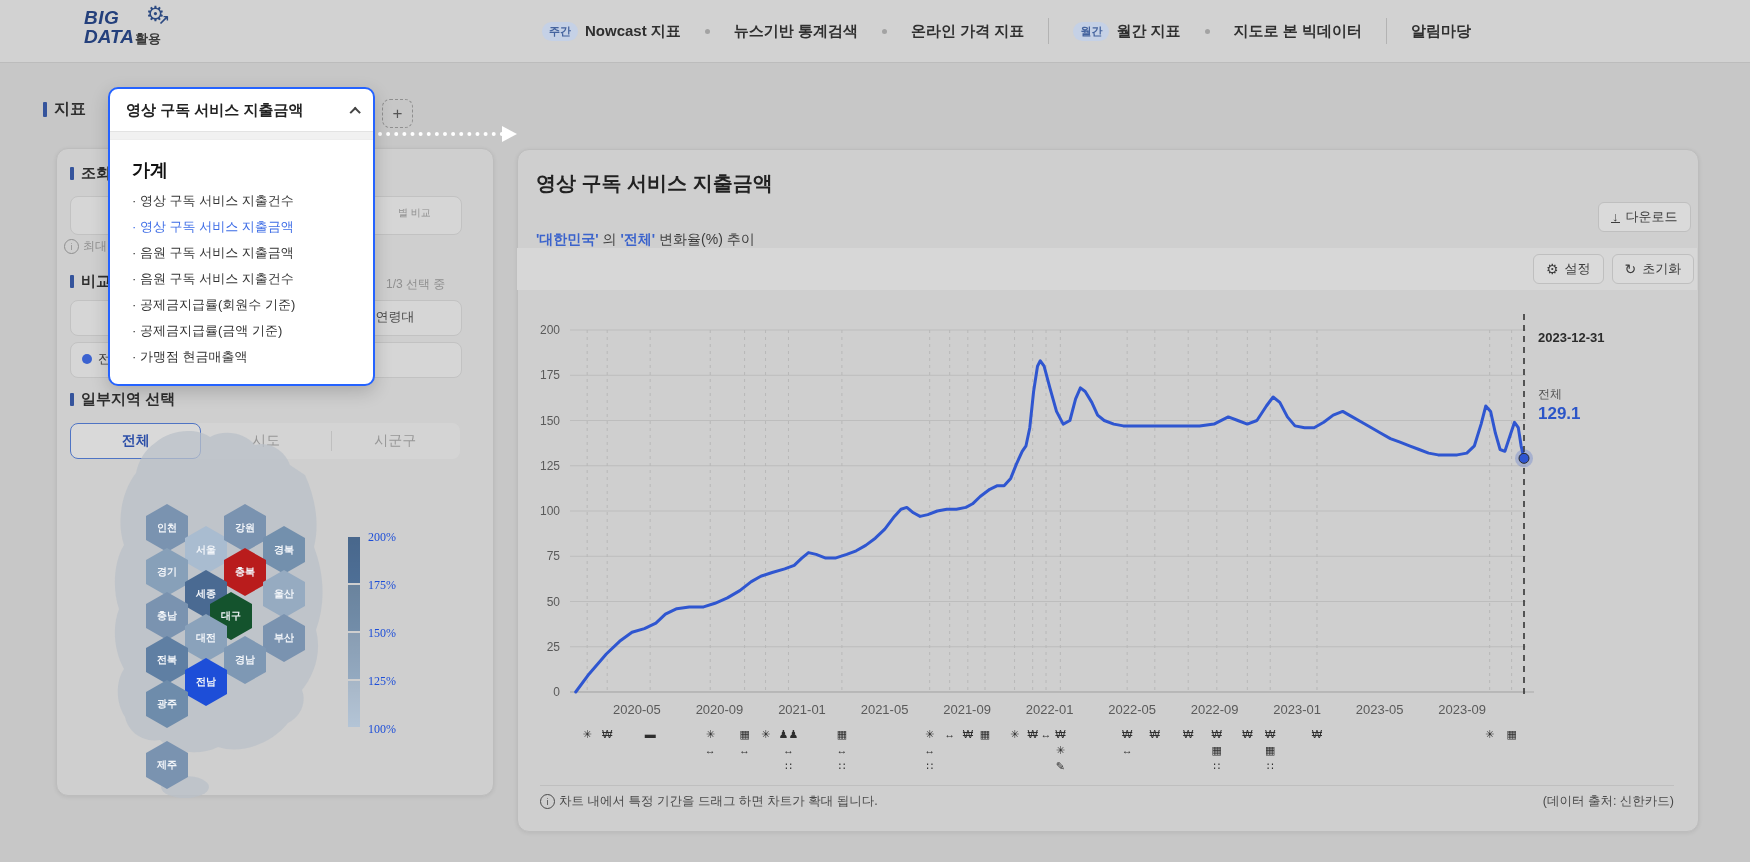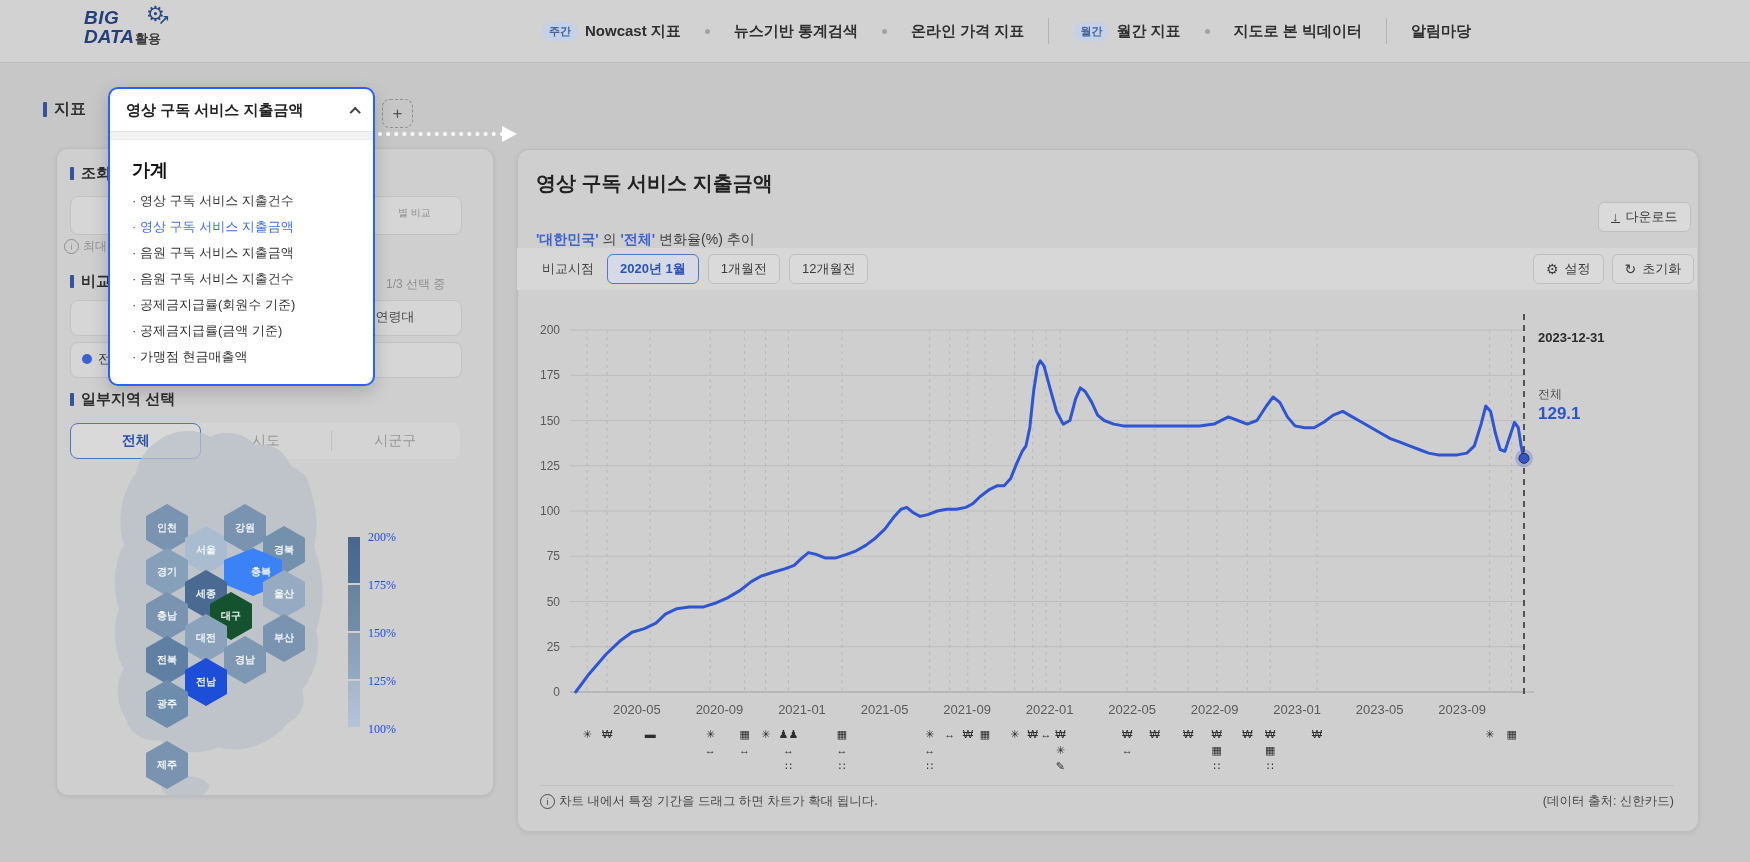--- a/index.html
+++ b/index.html
@@ -173,21 +173,21 @@
   <svg class="abs" style="left:100px;top:425px;" width="240" height="380" viewBox="0 0 240 380">
     <path d="M55 18 C70 5 95 2 110 12 C125 4 145 8 155 20 C170 16 185 26 190 40 L205 50 C215 72 220 98 214 122 C224 148 226 178 216 205 C222 228 214 250 202 265 C207 278 200 292 188 298 C172 318 142 330 118 322 C98 332 72 327 60 315 C42 318 28 306 25 292 C15 276 16 256 24 244 C14 226 12 202 19 184 C12 164 14 136 24 120 C16 96 22 66 36 48 C39 34 46 24 55 18 Z" fill="#b9c0c8" opacity="0.75"></path>
     <ellipse cx="85" cy="362" rx="24" ry="11" fill="#b9c0c8" opacity="0.75"></ellipse>
   </svg>
   <div id="hex-map">
       <div class="hex abs" style="left: 146px; top: 504px; background: rgb(122, 147, 176);">인천</div>
       <div class="hex abs" style="left: 185px; top: 526px; background: rgb(169, 188, 208);">서울</div>
       <div class="hex abs" style="left: 224px; top: 504px; background: rgb(122, 147, 176);">강원</div>
       <div class="hex abs" style="left: 263px; top: 526px; background: rgb(115, 144, 173);">경북</div>
       <div class="hex abs" style="left: 146px; top: 548px; background: rgb(135, 160, 185);">경기</div>
-      <div class="hex abs" style="left: 224px; top: 548px; background: #3b82f6; padding-left: 16px;">충북</div>
+      <div class="hex abs" style="left: 224px; top: 548px; background: #b91c1c;">충북</div>
       <div class="hex abs" style="left: 185px; top: 570px; background: rgb(74, 106, 146);">세종</div>
       <div class="hex abs" style="left: 263px; top: 570px; background: rgb(150, 171, 193);">울산</div>
       <div class="hex abs" style="left: 146px; top: 592px; background: rgb(122, 147, 176);">충남</div>
       <div class="hex abs" style="left: 210px; top: 592px; background: #14532d;">대구</div>
       <div class="hex abs" style="left: 185px; top: 614px; background: rgb(138, 162, 187);">대전</div>
       <div class="hex abs" style="left: 263px; top: 614px; background: rgb(122, 147, 176);">부산</div>
       <div class="hex abs" style="left: 146px; top: 636px; background: rgb(95, 127, 163);">전북</div>
       <div class="hex abs" style="left: 224px; top: 636px; background: rgb(126, 152, 180);">경남</div>
       <div class="hex abs" style="left: 185px; top: 658px; background: #1d4ed8;">전남</div>
       <div class="hex abs" style="left: 146px; top: 680px; background: rgb(110, 140, 171);">광주</div>
@@ -208,28 +208,20 @@
   <section class="panel chart-panel"></section>
   <h2 class="chart-title" style="margin:0;">영상 구독 서비스 지출금액</h2>
   <div class="chart-sub">
     <b>'대한민국'</b><span> 의 </span><b>'전체'</b><span> 변화율(%) 추이</span>
   </div>
   <button class="btn dl-btn">
     <span class="dl-icon">↓</span>
     <span>다운로드</span>
   </button>
   <div class="toolbar"></div>
-  <div class="period-row">
-    <span class="period-lab">비교시점</span>
-    <span id="period-buttons" style="display:flex;gap:9px;">
-        <button class="btn primary">2020년 1월</button>
-        <button class="btn">1개월전</button>
-        <button class="btn">12개월전</button>
-      </span>
-  </div>
   <div class="right-tools">
     <button class="btn">
       <span class="gear-ic">⚙</span>
       <span>설정</span>
     </button>
     <button class="btn">
       <span class="reset-ic">↻</span>
       <span>초기화</span>
     </button>
   </div>

